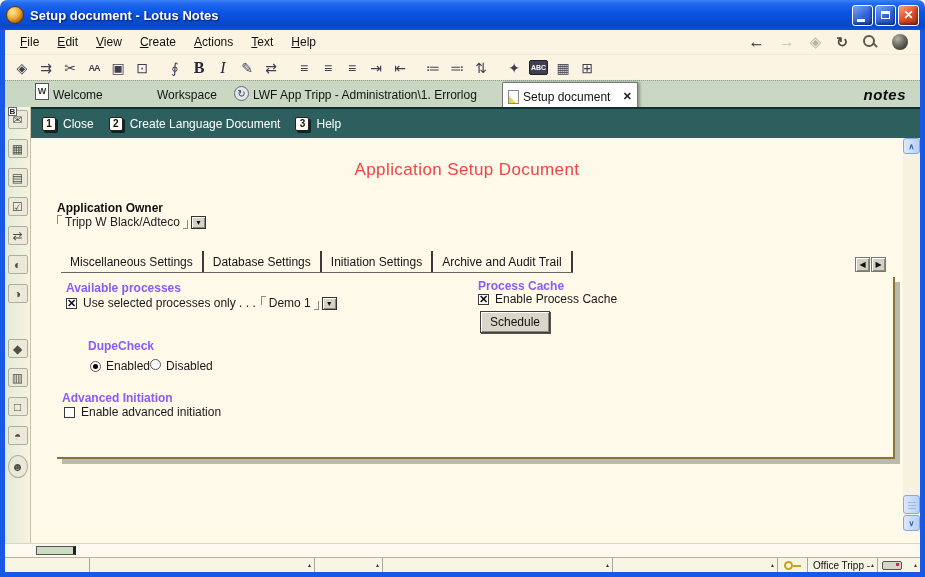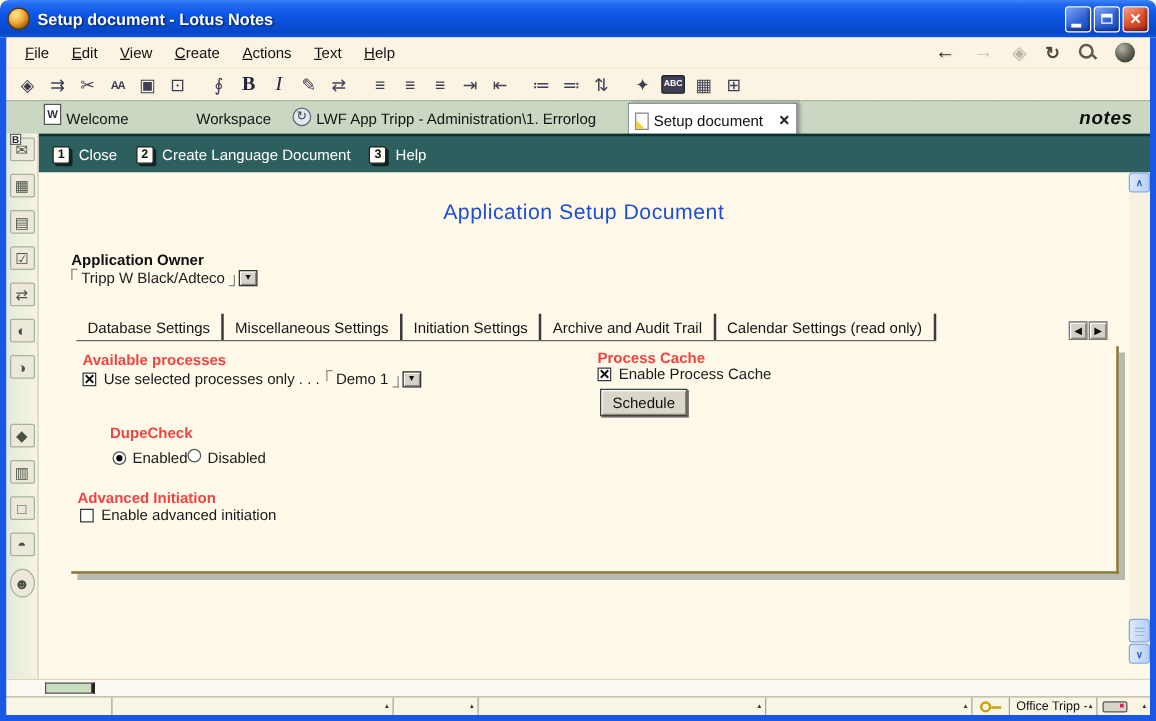--- a/index.html
+++ b/index.html
@@ -95,21 +95,21 @@
     border:1px solid #A8B29A; border-radius:2px; color:#4A5248; font-size:12px;
     display:flex; align-items:center; justify-content:center; position:relative; }
   .sb-badge{ position:absolute; left:-1px; top:-4px; font-size:8px; font-weight:bold; color:#222;
     background:#fff; border:1px solid #666; padding:0 1px; line-height:7px; }
   .sb-spacer{ height:26px; flex:none; }
   .sb-icon.oval{ border-radius:50%; height:23px; }
 
   
   .content{ position:absolute; left:31px; top:138px; width:872px; height:405px; background:#FFF9E9; }
   .doc-title{ position:absolute; left:0; top:22px; width:100%; text-align:center;
-    font-size:17px; color:#1d4ed8; letter-spacing:.4px; }
+    font-size:17px; color:#ef4444; letter-spacing:.4px; }
   .owner-label{ position:absolute; left:26px; top:63px; font-size:12px; font-weight:bold; color:#101010; }
   .owner-row{ position:absolute; left:26px; top:77px; display:flex; align-items:flex-end; font-size:12px; color:#222; }
 
   .fld-open{ width:5px; height:9px; border-left:1px solid #8a8a8a; border-top:1px solid #8a8a8a;
     display:inline-block; margin-right:3px; align-self:flex-start; }
   .fld-close{ width:5px; height:9px; border-right:1px solid #8a8a8a; border-bottom:1px solid #8a8a8a;
     display:inline-block; margin-left:3px; align-self:flex-end; }
   .ddbtn{ width:15px; height:13px; margin-left:3px; background:#D6D2C6; border:1px solid #333;
     box-shadow:inset 1px 1px 0 #fff, inset -1px -1px 0 #888;
     display:inline-flex; align-items:center; justify-content:center; }
@@ -118,21 +118,21 @@
   .doc-tabs{ position:absolute; left:30px; top:113px; display:inline-flex; border-bottom:1px solid #666; }
   .dtab{ padding:4px 9px 3px; border-right:2px solid #3A3A3A; font-size:12px; color:#151515; white-space:nowrap; }
   .tabnav{ position:absolute; right:17px; top:119px; display:flex; gap:1px; }
   .tn-btn{ width:15px; height:15px; background:#D4D0C4; border:1px solid #777;
     box-shadow:inset 1px 1px 0 #fff, inset -1px -1px 0 #8a8a7a; color:#111; font-size:8px;
     display:flex; align-items:center; justify-content:center; }
 
   .panel{ position:absolute; left:26px; top:139px; width:838px; height:182px;
     border-right:2px solid #8A7434; border-bottom:2px solid #8A7434;
     box-shadow:5px 5px 0 rgba(125,135,128,.55); }
-  .sec-label{ position:absolute; font-size:12px; font-weight:bold; color:#ef4444; white-space:nowrap; }
+  .sec-label{ position:absolute; font-size:12px; font-weight:bold; color:#8b5cf6; white-space:nowrap; }
   .sec-row{ position:absolute; display:flex; align-items:center; font-size:12px; color:#1a1a1a; white-space:nowrap; }
 
   .cb{ width:11px; height:11px; background:#fff; border:1px solid #3a3a3a; display:inline-block;
     position:relative; margin-right:6px; flex:none; }
   .cb.checked::before{ content:"✕"; position:absolute; left:0px; top:-2px; font-size:11px;
     font-weight:bold; color:#111; }
   .radio{ width:11px; height:11px; border-radius:50%; background:#fff; border:1px solid #555;
     display:inline-block; position:relative; margin-right:5px; flex:none; }
   .radio.sel::before{ content:""; position:absolute; left:2px; top:2px; width:5px; height:5px;
     border-radius:50%; background:#000; }
@@ -284,25 +284,24 @@
 
     <div class="owner-label">Application Owner</div>
     <div class="owner-row">
       <span class="fld-open"></span>
       <span>Tripp W Black/Adteco</span>
       <span class="fld-close"></span>
       <span class="ddbtn"></span>
     </div>
 
     <div class="doc-tabs">
+      <span class="dtab">Miscellaneous Settings</span>
       <span class="dtab">Database Settings</span>
-      <span class="dtab">Miscellaneous Settings</span>
       <span class="dtab">Initiation Settings</span>
       <span class="dtab">Archive and Audit Trail</span>
-      <span class="dtab">Calendar Settings (read only)</span>
     </div>
     <div class="tabnav">
       <span class="tn-btn">◀</span>
       <span class="tn-btn">▶</span>
     </div>
 
     <div class="panel">
       <div class="sec-label" style="left:9px; top:4px;">Available processes</div>
       <div class="sec-row" style="left:9px; top:19px;">
         <span class="cb checked"></span>

